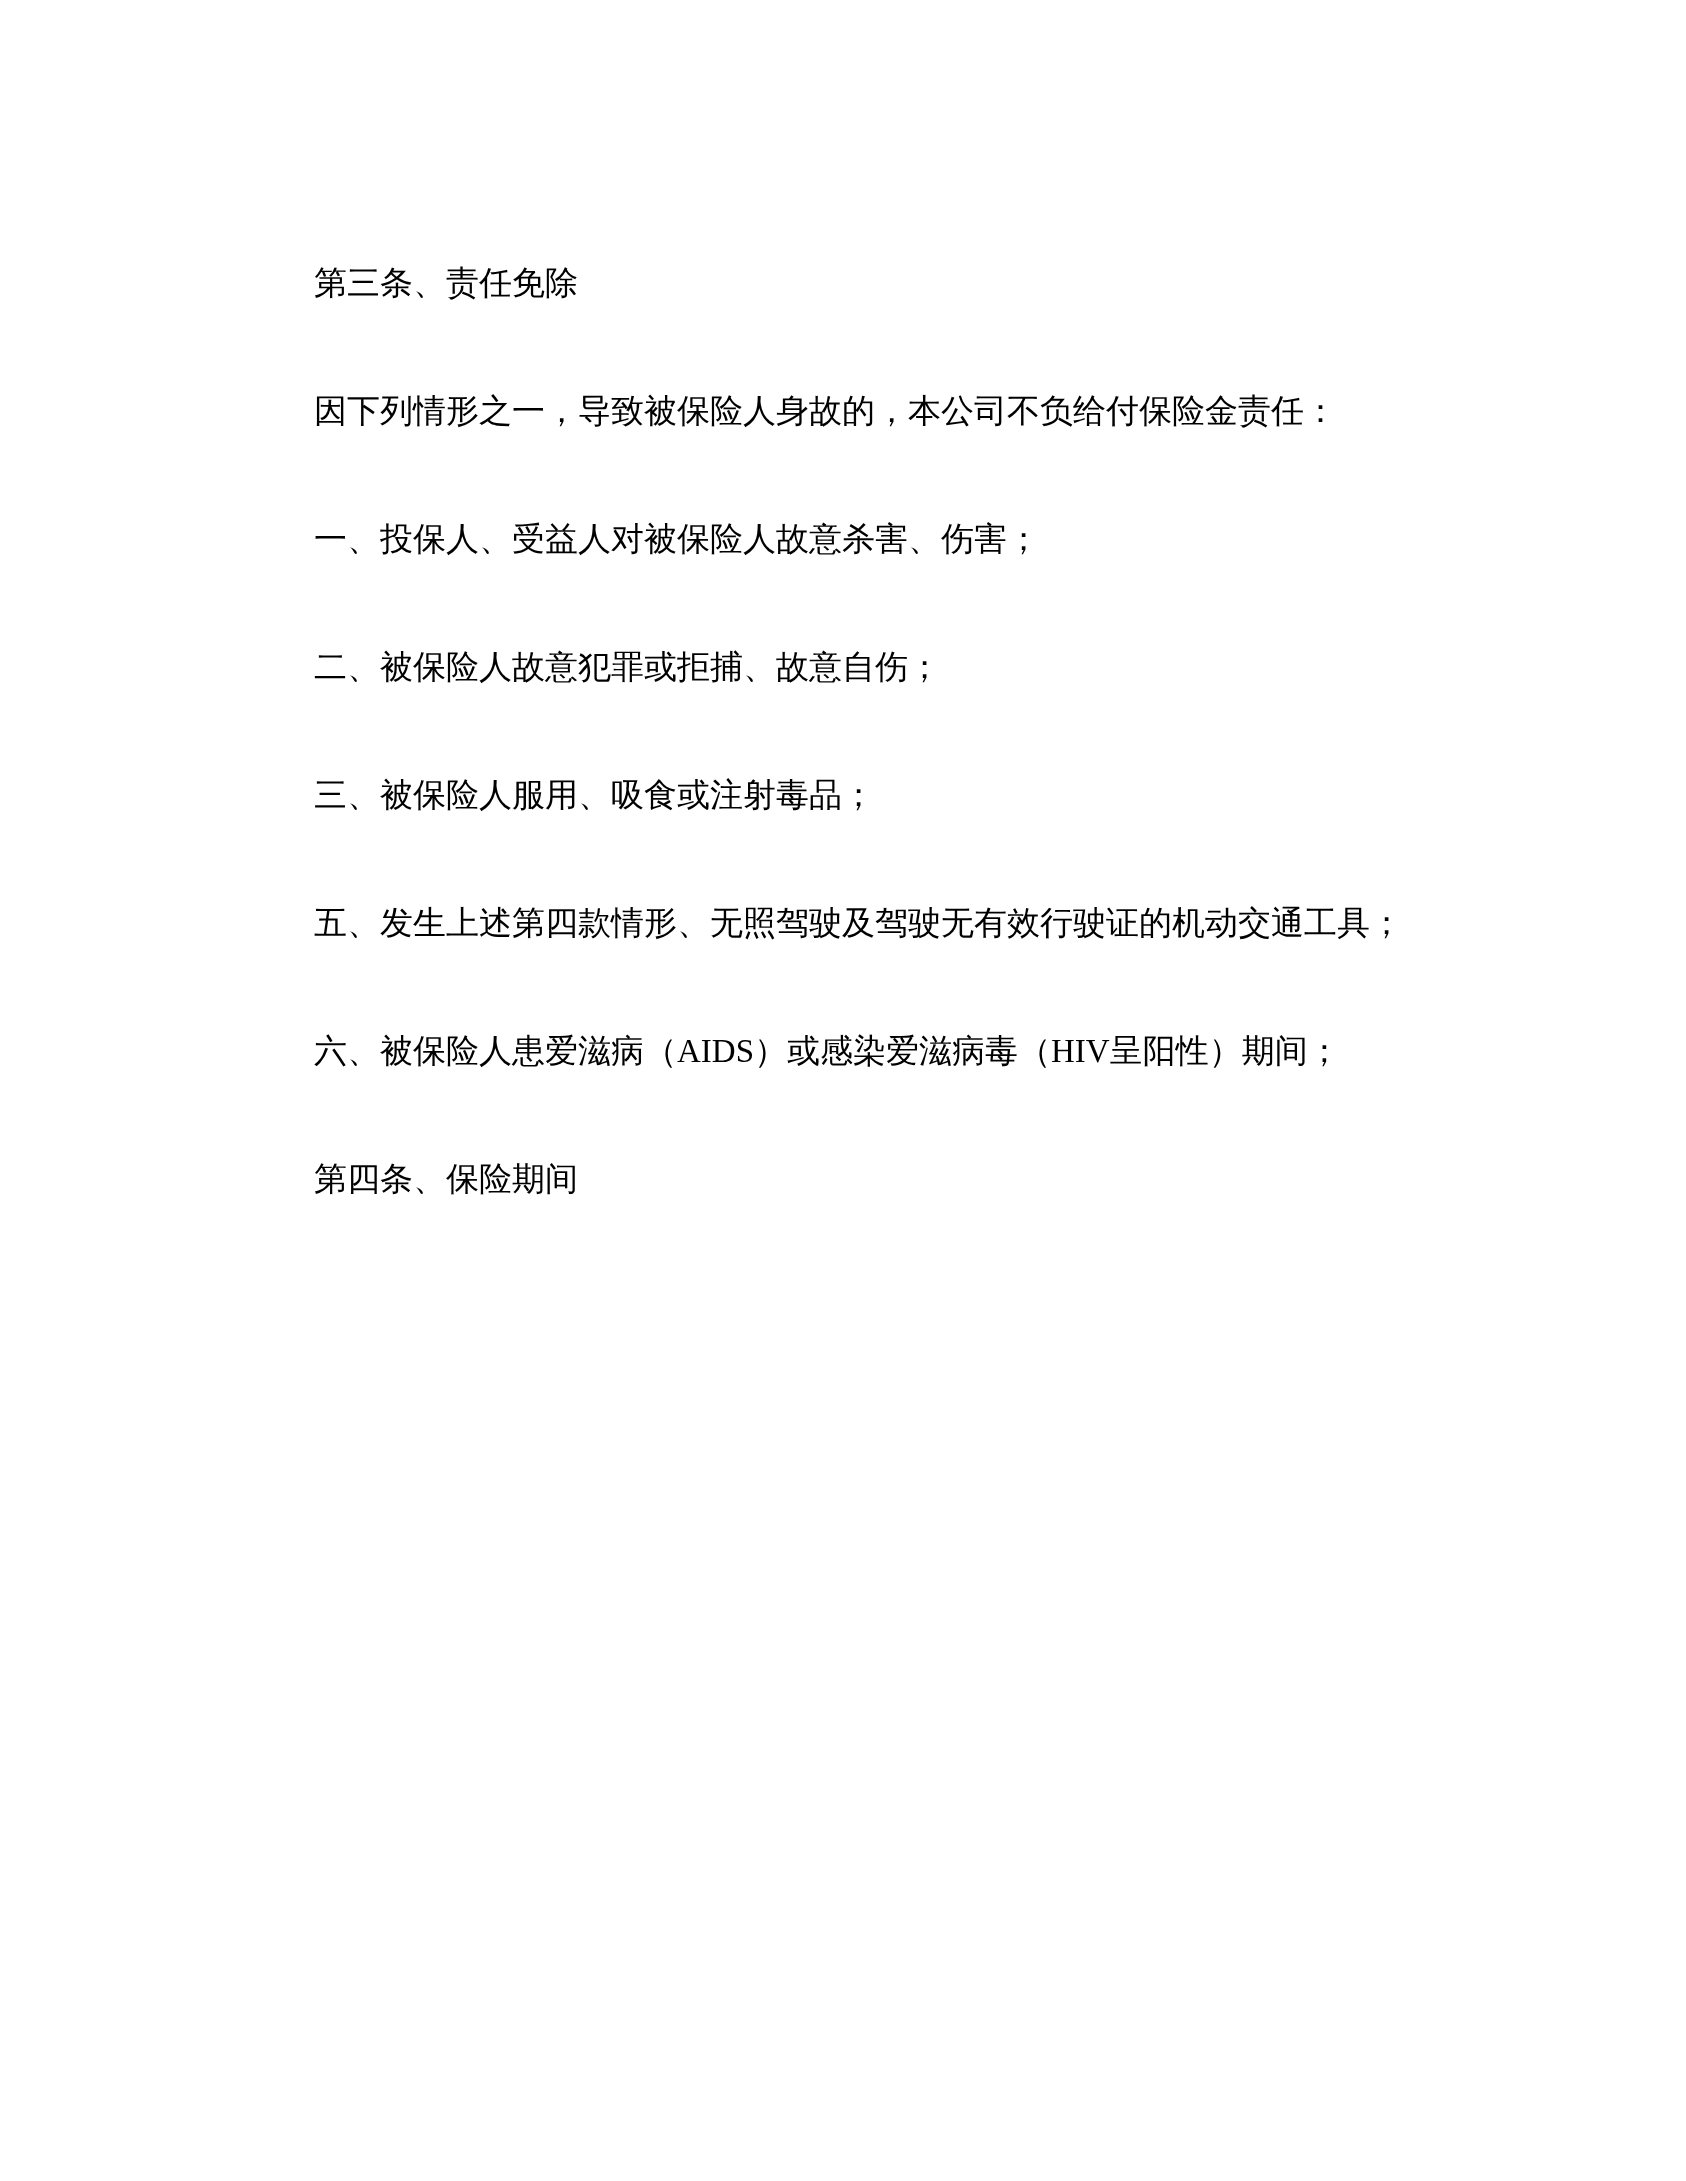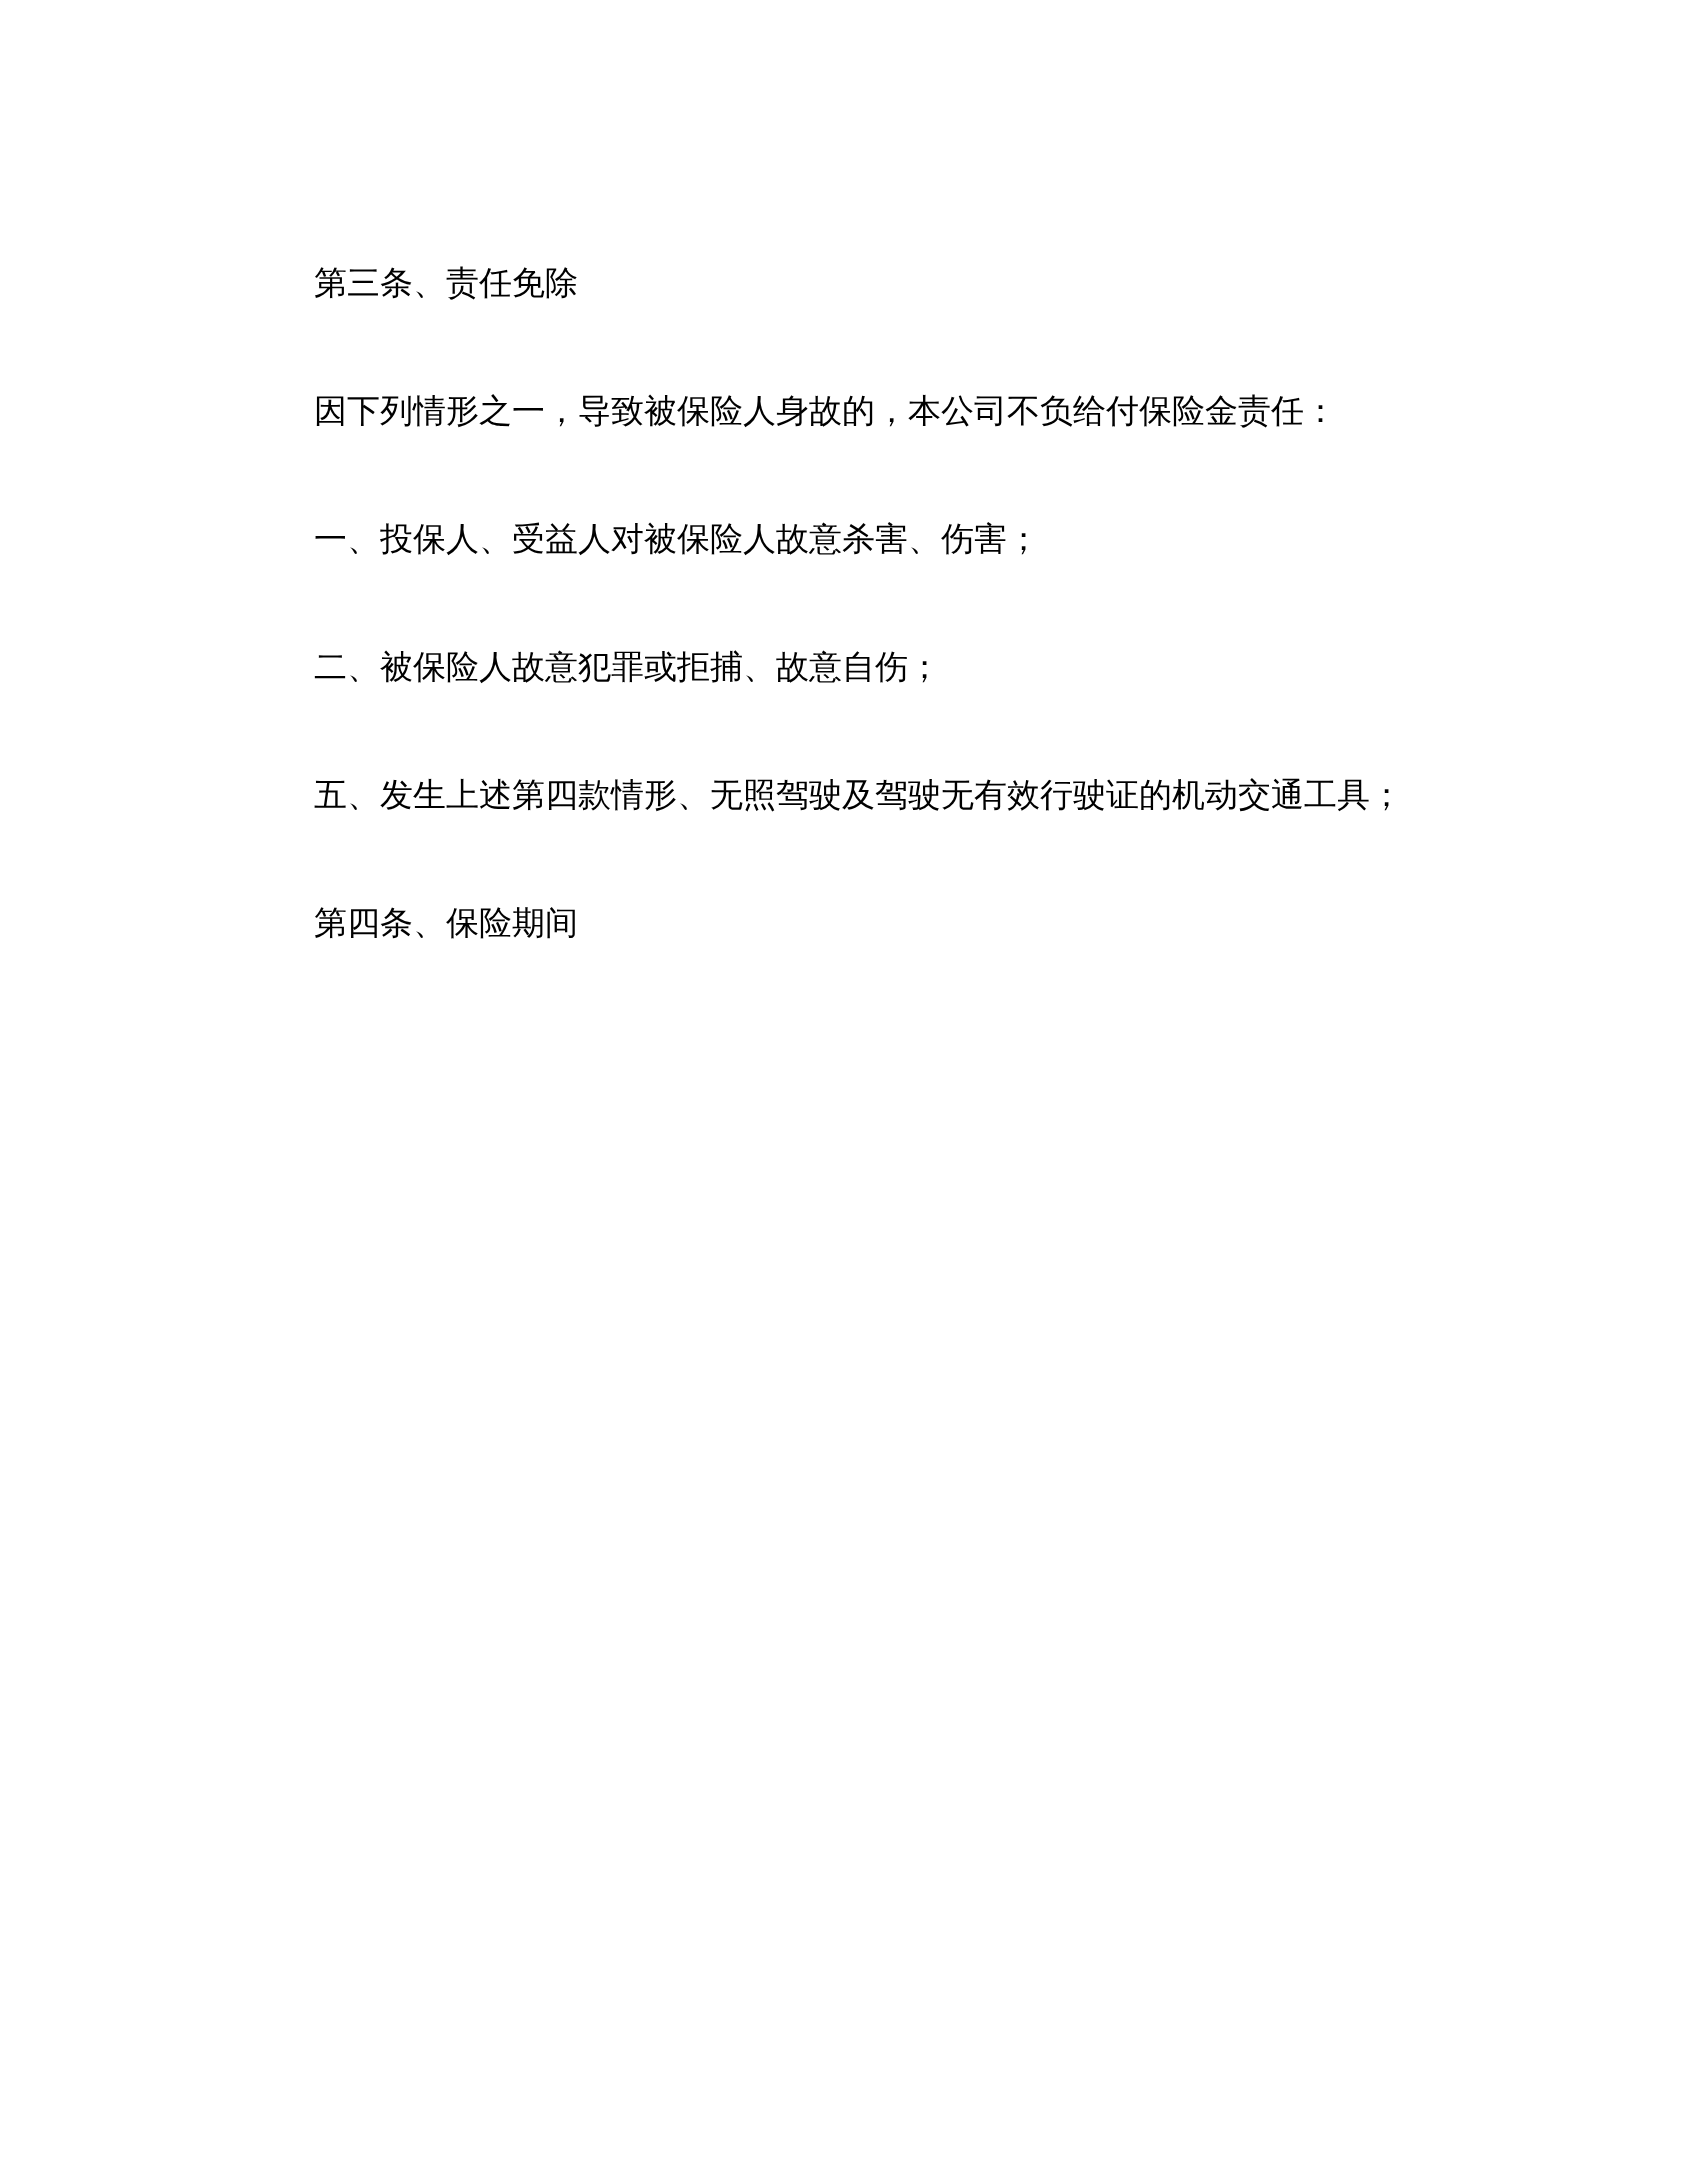--- a/index.html
+++ b/index.html
@@ -29,17 +29,19 @@
 </style>
 </head>
 <body>
 
 <div class="page">
   <div class="doc">
     <p>第三条、责任免除</p>
     <p>因下列情形之一，导致被保险人身故的，本公司不负给付保险金责任：</p>
     <p>一、投保人、受益人对被保险人故意杀害、伤害；</p>
     <p>二、被保险人故意犯罪或拒捕、故意自伤；</p>
+    <p>三、被保险人服用、吸食或注射毒品；</p>
     <p>五、发生上述第四款情形、无照驾驶及驾驶无有效行驶证的机动交通工具；</p>
+    <p>六、被保险人患爱滋病（AIDS）或感染爱滋病毒（HIV呈阳性）期间；</p>
     <p>第四条、保险期间</p>
   </div>
 </div>
 
 
 </body></html>

